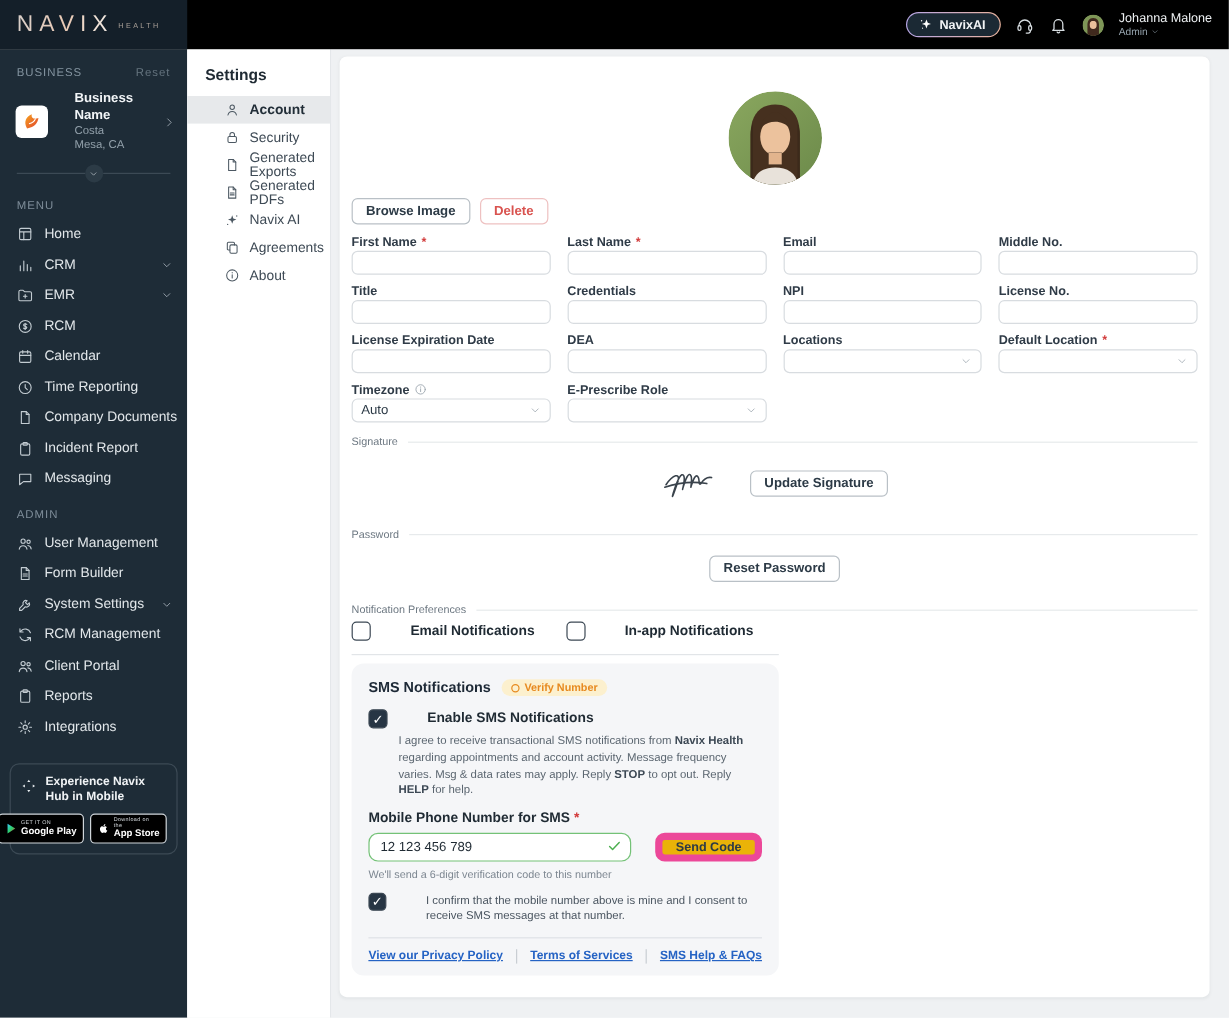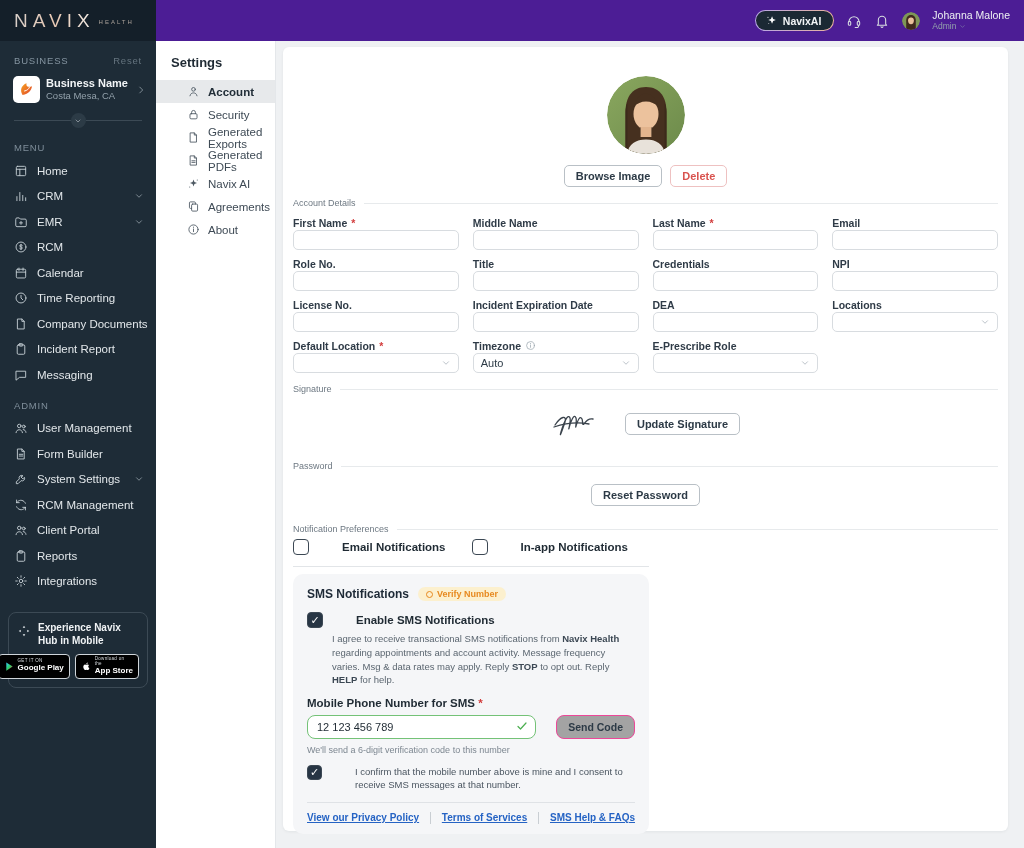--- a/index.html
+++ b/index.html
@@ -2,40 +2,40 @@
 <html><head>
 <meta charset="utf-8">
 <style>
   * { margin:0; padding:0; box-sizing:border-box; }
   html,body { width:1024px; height:848px; overflow:hidden; }
   body { font-family:"Liberation Sans","DejaVu Sans",sans-serif; background:#eff1f3; color:#2c3a46; }
   .icon { display:inline-flex; align-items:center; justify-content:center; }
   .icon svg { width:100%; height:100%; fill:none; stroke:currentColor; stroke-width:1.6; stroke-linecap:round; stroke-linejoin:round; }
 
   
-  .topbar { position:absolute; top:0; left:0; width:1024px; height:41px; background:#4c1d95; display:flex; align-items:center; z-index:5; }
+  .topbar { position:absolute; top:0; left:0; width:1024px; height:41px; background:#000000; display:flex; align-items:center; z-index:5; }
   .logo-area { width:156px; height:41px; background:#141f29; display:flex; align-items:center; padding-left:14px; }
   .brand { font-size:19px; letter-spacing:5px; font-weight:400; background:linear-gradient(90deg,#d8cfc9,#e9c9b4,#f4efe9); -webkit-background-clip:text; background-clip:text; color:transparent; }
   .brand-suffix { font-size:6px; letter-spacing:2px; color:#a9a098; margin-left:4px; margin-top:2px; }
   .topbar-right { margin-left:auto; display:flex; align-items:center; gap:12px; padding-right:14px; }
   .navixai-wrap { padding:1px; border-radius:12px; background:linear-gradient(90deg,#b7a6e6,#e9b39d); }
   .navixai-pill { display:flex; align-items:center; gap:5px; background:#1b2934; border:none; color:#f2f4f6; border-radius:11px; padding:3px 12px 3px 9px; font-size:10.5px; font-weight:bold; cursor:pointer; font-family:inherit; }
   .navixai-pill .icon { width:13px; height:13px; color:#fff; }
   .tb-icon { width:16px; height:16px; color:#d7dde1; cursor:pointer; }
   .tb-avatar { width:18px; height:18px; border-radius:50%; overflow:hidden; display:inline-block; cursor:pointer; }
   .user-meta { display:flex; flex-direction:column; line-height:1.1; cursor:pointer; }
   .user-name { color:#eef1f3; font-size:10.5px; }
   .user-role { color:#94a2ac; font-size:8.5px; display:flex; align-items:center; gap:3px; }
   .user-role .icon { width:7px; height:7px; }
 
   
   .sidebar { position:absolute; top:41px; left:0; width:156px; height:807px; background:#1e2c37; color:#dfe4e8; }
   .biz-header { display:flex; justify-content:space-between; padding:14px 14px 8px 14px; font-size:9.5px; letter-spacing:.8px; color:#8494a0; }
   .biz-header .reset { color:#65747f; cursor:pointer; }
-  .biz-row { display:flex; align-items:center; gap:6px; padding:2px 10px 2px 13px; cursor:pointer; }
+  .biz-row { display:flex; align-items:center; gap:22px; padding:2px 10px 2px 13px; cursor:pointer; }
   .biz-logo { width:27px; height:27px; background:#fff; border-radius:5px; display:flex; align-items:center; justify-content:center; }
   .biz-logo svg { width:19px; height:19px; }
   .biz-text { display:flex; flex-direction:column; line-height:1.25; flex:1; }
   .biz-text b { font-size:11px; color:#f2f5f7; }
   .biz-text span { font-size:9.5px; color:#93a1ab; }
   .biz-row .chev { width:10px; height:10px; color:#aeb9c1; }
   .collapse-row { display:flex; align-items:center; padding:8px 14px 2px 14px; }
   .collapse-row .line { flex:1; height:1px; background:#3c4a55; }
   .collapse-btn { width:15px; height:15px; border-radius:50%; background:#2c3b46; display:flex; align-items:center; justify-content:center; color:#cfd7dc; cursor:pointer; }
   .collapse-btn .icon { width:8px; height:8px; }
@@ -59,21 +59,21 @@
   .settings-nav h2 { font-size:13px; color:#1f2a33; padding:14px 0 10px 15px; }
   .set-item { display:flex; align-items:center; gap:8px; height:23px; padding-left:31px; font-size:11.5px; color:#3e4a55; cursor:pointer; }
   .set-item .icon { width:13px; height:13px; color:#4c5862; flex:none; }
   .set-item.active { background:#e7e9eb; font-weight:bold; color:#222e38; }
 
   
   .main { position:absolute; top:41px; left:276px; width:748px; height:807px; background:#eff1f3; }
   .card { position:absolute; top:6px; left:7px; width:725px; height:784px; background:#fff; border-radius:6px; box-shadow:0 1px 3px rgba(20,30,40,.06); padding:0 10px; }
   .avatar-wrap { display:flex; justify-content:center; margin-top:29px; }
   .avatar { width:78px; height:78px; border-radius:50%; overflow:hidden; }
-  .avatar-btns { display:flex; justify-content:center; gap:8px; margin-top:11px; }
+  .avatar-btns { display:flex; justify-content:flex-start; gap:8px; margin-top:11px; }
   .btn { background:#fff; border:1px solid #b9c0c6; border-radius:5px; height:22px; padding:0 11px; font-size:11px; font-weight:bold; color:#2c3a46; cursor:pointer; font-family:inherit; }
   .btn.danger { border-color:#eec1c1; color:#d9534f; }
   .section-row { display:flex; align-items:center; gap:8px; margin-top:11px; }
   .section-row .s-lbl { font-size:9px; color:#6d7882; white-space:nowrap; }
   .section-row .s-line { flex:1; height:1px; background:#e7eaec; }
   .fields-grid { display:grid; grid-template-columns:repeat(4,1fr); column-gap:14px; row-gap:6px; margin-top:7px; }
   .f-label { font-size:10.5px; font-weight:bold; color:#2f3b47; height:15px; display:flex; align-items:center; gap:4px; }
   .f-label .req { color:#d23b3b; }
   .f-label .icon { width:11px; height:11px; color:#9aa4ad; }
   .f-input { width:100%; height:20px; border:1px solid #d8dce0; border-radius:5px; background:#fff; font-size:11px; padding:0 7px; font-family:inherit; color:#2c3a46; }
@@ -96,21 +96,21 @@
   .verify-badge .ring { width:7px; height:7px; border:1.5px solid #e78a20; border-radius:50%; }
   .sms-enable { margin-top:11px; }
   .agree-text { font-size:9.5px; color:#5b6670; line-height:1.45; margin:4px 0 0 25px; }
   .agree-text .b { font-weight:bold; color:#3c4854; }
   .phone-label { font-size:11.5px; font-weight:bold; color:#1f2a33; margin-top:10px; }
   .phone-label .req { color:#d23b3b; }
   .phone-row { display:flex; gap:20px; margin-top:6px; }
   .phone-input-wrap { position:relative; flex:1; }
   .phone-input { width:100%; height:24px; border:1.5px solid #74c277; border-radius:8px; font-size:11px; padding:0 24px 0 9px; font-family:inherit; color:#1f2a33; background:#fff; }
   .phone-check { position:absolute; right:8px; top:5px; width:12px; height:12px; color:#4caf50; }
-  .send-code { height:24px; background:#a3a3a3; border:1px solid #ec4899; border-radius:8px; padding:0 11px; font-size:10.5px; font-weight:bold; color:#2c3a46; cursor:pointer; font-family:inherit; white-space:nowrap; }
+  .send-code { height:24px; background:#eab308; border:6px solid #ec4899; border-radius:8px; padding:0 11px; font-size:10.5px; font-weight:bold; color:#2c3a46; cursor:pointer; font-family:inherit; white-space:nowrap; }
   .sms-hint { font-size:9px; color:#7d musste;}
   .sms-hint { font-size:9px; color:#7d8791; margin-top:6px; }
   .confirm-row { margin-top:10px; }
   .confirm-row .cb { width:15px; height:15px; }
   .confirm-txt { font-size:9.5px; color:#4a5560; line-height:1.4; font-weight:normal; }
   .sms-divider { height:1px; background:#dfe2e6; margin-top:10px; }
   .sms-links { display:flex; align-items:center; margin-top:9px; }
   .sms-link { font-size:10px; font-weight:bold; color:#2563c4; text-decoration:underline; cursor:pointer; white-space:nowrap; }
   .vsep { width:1px; height:12px; background:#c9ced3; margin:0 11px; }
 </style>
@@ -523,36 +523,31 @@
             </g>
           </svg>
       </span>
     </div>
 
     <div class="avatar-btns">
       <button class="btn">Browse Image</button>
       <button class="btn danger">Delete</button>
     </div>
 
-    <div class="section-row">
-      <span class="s-lbl">Account Details</span>
-        <span class="s-line"></span>
-    </div>
 
     <div class="fields-grid" id="fields-grid">
         <div><div class="f-label">First Name <span class="req">*</span></div><input class="f-input" value="" style=""></div>
-        <div><div class="f-label">Middle Name</div><input class="f-input" value="" style=""></div>
         <div><div class="f-label">Last Name <span class="req">*</span></div><input class="f-input" value="" style=""></div>
         <div><div class="f-label">Email</div><input class="f-input" value="" style=""></div>
-        <div><div class="f-label">Role No.</div><input class="f-input" value="" style=""></div>
+        <div><div class="f-label">Middle No.</div><input class="f-input" value="" style=""></div>
         <div><div class="f-label">Title</div><input class="f-input" value="" style=""></div>
         <div><div class="f-label">Credentials</div><input class="f-input" value="" style=""></div>
         <div><div class="f-label">NPI</div><input class="f-input" value="" style=""></div>
         <div><div class="f-label">License No.</div><input class="f-input" value="" style=""></div>
-        <div><div class="f-label">Incident Expiration Date</div><input class="f-input" value="" style=""></div>
+        <div><div class="f-label">License Expiration Date</div><input class="f-input" value="" style=""></div>
         <div><div class="f-label">DEA</div><input class="f-input" value="" style=""></div>
         <div>
           <div class="f-label">Locations</div>
           <div class="f-select">
             <span class="val"></span>
             <span class="icon">
               <svg viewBox="0 0 24 24">
                 <path d="M6 9l6 6 6-6"></path>
               </svg>
             </span>

